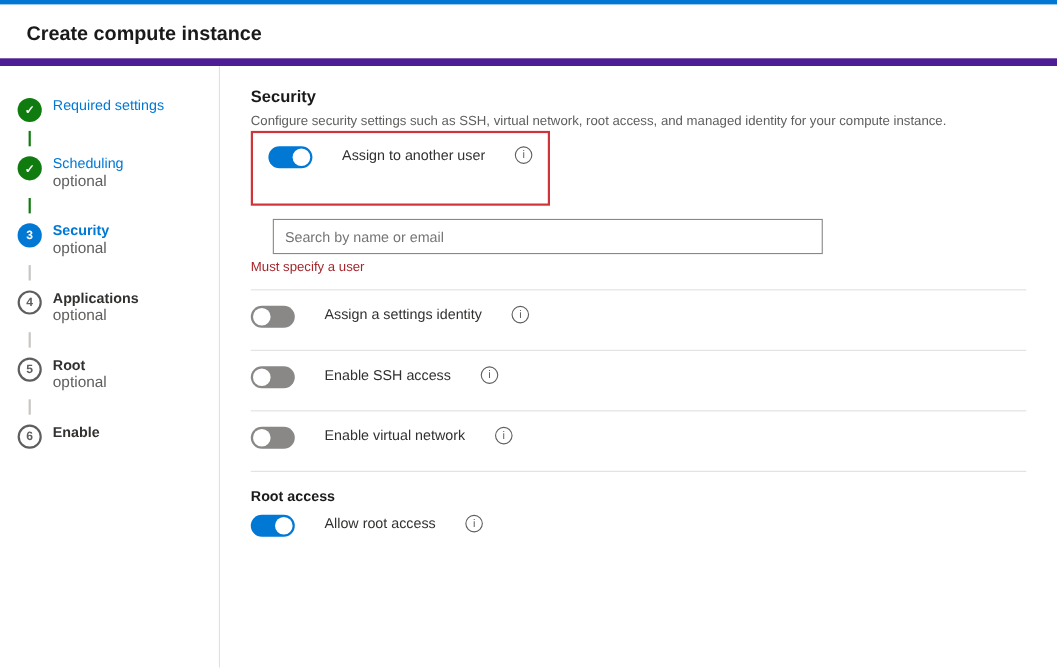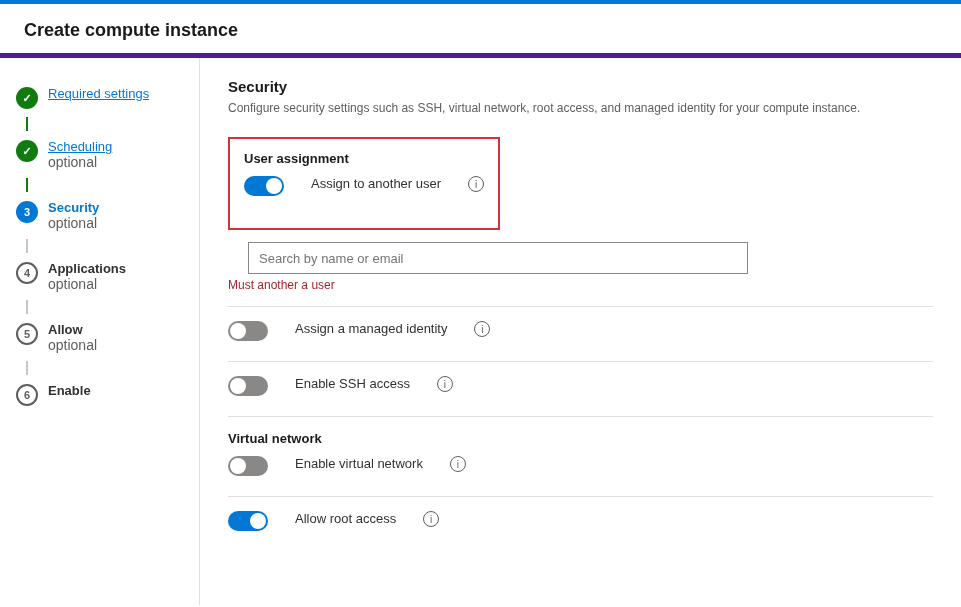--- a/index.html
+++ b/index.html
@@ -9,21 +9,21 @@
       height: 4px;
       background: #0078d4;
       width: 100%;
     }
 
     .page-title {
       padding: 16px 24px 12px 24px;
       font-size: 18px;
       font-weight: 600;
       color: #1a1a1a;
-      border-bottom: 5px solid #4c1d95;
+      border-bottom: 7px solid #4c1d95;
     }
 
     .layout {
       display: flex;
       height: calc(607px - 60px);
     }
 
     
     .sidebar {
       width: 200px;
@@ -91,21 +91,20 @@
       font-weight: 500;
     }
 
     .sidebar-item-name.active-text {
       color: #0078d4;
       font-weight: 600;
     }
 
     .sidebar-item-name.completed-text {
       color: #0078d4;
-      text-decoration: underline;
     }
 
     .sidebar-item-name.inactive-text {
       color: #323130;
       font-weight: bold;
     }
 
     .sidebar-item-sub {
       font-size: 14px;
       color: #605e5c;
@@ -121,21 +120,20 @@
     .section-title {
       font-size: 15px;
       font-weight: 600;
       margin-bottom: 4px;
       color: #1a1a1a;
     }
 
     .section-description {
       font-size: 12px;
       color: #605e5c;
-      margin-bottom: 20px;
       line-height: 1.5;
     }
 
     .setting-block {
       margin-bottom: 20px;
     }
 
     .setting-block-title {
       font-size: 13px;
       font-weight: 600;
@@ -297,21 +295,21 @@
       <div class="sidebar-item-text">
         <span class="sidebar-item-name inactive-text">Applications</span>
         <span class="sidebar-item-sub">optional</span>
       </div>
     </div>
     <div class="sidebar-connector gray"></div>
 
     <div class="sidebar-item">
       <div class="step-indicator inactive">5</div>
       <div class="sidebar-item-text">
-        <span class="sidebar-item-name inactive-text">Allow</span>
+        <span class="sidebar-item-name inactive-text">Root</span>
         <span class="sidebar-item-sub">optional</span>
       </div>
     </div>
     <div class="sidebar-connector gray"></div>
 
     <div class="sidebar-item">
       <div class="step-indicator inactive">6</div>
       <div class="sidebar-item-text">
         <span class="sidebar-item-name inactive-text">Enable</span>
       </div>
@@ -320,54 +318,53 @@
   </div>
 
   <div class="main-content">
 
     <div class="section-title">Security</div>
     <div class="section-description">Configure security settings such as SSH, virtual network, root access, and managed identity for your compute instance.</div>
 
     
     <div class="highlight-box">
       <div class="setting-block">
-        <div class="setting-block-title">User assignment</div>
         <div class="toggle-row">
           <label class="toggle">
             <input type="checkbox" checked="" style="">
             <div class="toggle-track on">
               <div class="toggle-thumb on"></div>
             </div>
           </label>
           <span class="toggle-label">Assign to another user</span>
           <span class="info-icon">i</span>
         </div>
       </div>
     </div>
 
     
     <div style="margin-top: 8px; margin-bottom: 4px;">
       <div class="search-input-wrapper">
         <input class="search-input" type="text" placeholder="Search by name or email" style="">
       </div>
-      <div class="search-hint">Must another a user</div>
+      <div class="search-hint">Must specify a user</div>
     </div>
 
     <hr class="divider">
 
     
     <div class="setting-block">
       <div class="toggle-row">
         <label class="toggle">
           <input type="checkbox" style="">
           <div class="toggle-track off">
             <div class="toggle-thumb off"></div>
           </div>
         </label>
-        <span class="toggle-label">Assign a managed identity</span>
+        <span class="toggle-label">Assign a settings identity</span>
         <span class="info-icon">i</span>
       </div>
     </div>
 
     <hr class="divider">
 
     
     <div class="setting-block">
       <div class="toggle-row">
         <label class="toggle">
@@ -378,37 +375,37 @@
         </label>
         <span class="toggle-label">Enable SSH access</span>
         <span class="info-icon">i</span>
       </div>
     </div>
 
     <hr class="divider">
 
     
     <div class="setting-block">
-      <div class="setting-block-title">Virtual network</div>
       <div class="toggle-row">
         <label class="toggle">
           <input type="checkbox" style="">
           <div class="toggle-track off">
             <div class="toggle-thumb off"></div>
           </div>
         </label>
         <span class="toggle-label">Enable virtual network</span>
         <span class="info-icon">i</span>
       </div>
     </div>
 
     <hr class="divider">
 
     
     <div class="setting-block">
+      <div class="setting-block-title">Root access</div>
       <div class="toggle-row">
         <label class="toggle">
           <input type="checkbox" checked="" style="">
           <div class="toggle-track on">
             <div class="toggle-thumb on"></div>
           </div>
         </label>
         <span class="toggle-label">Allow root access</span>
         <span class="info-icon">i</span>
       </div>

